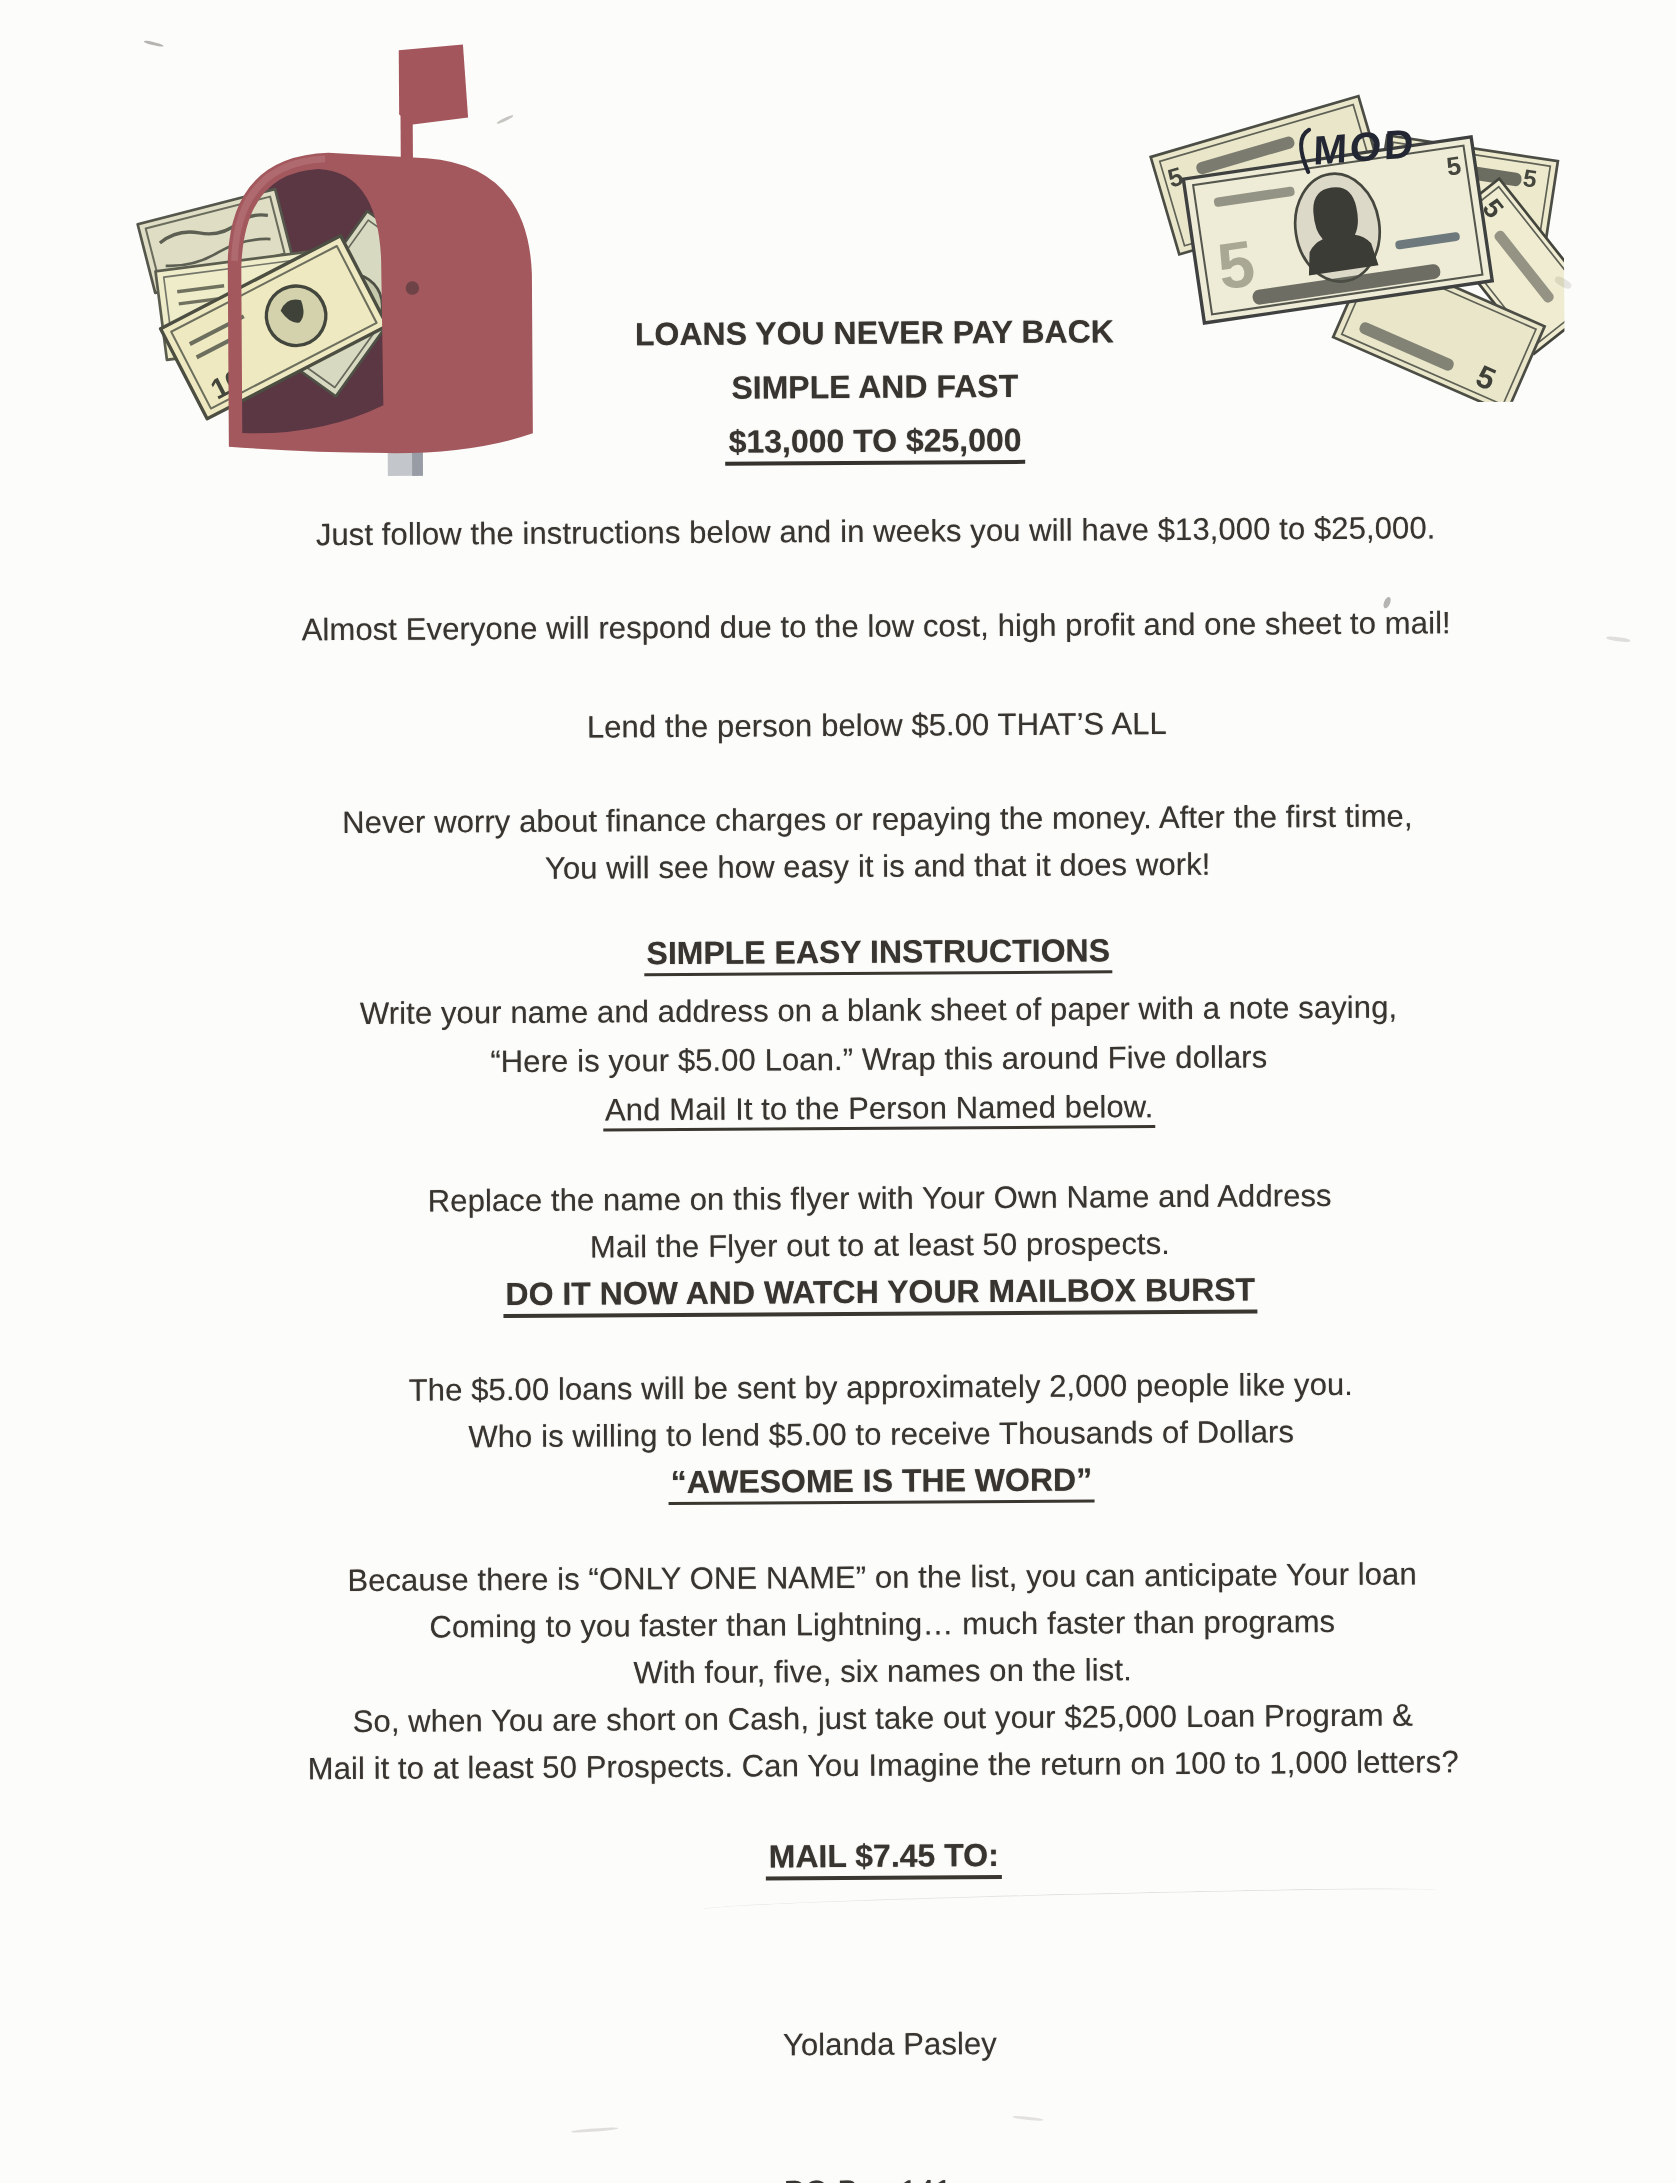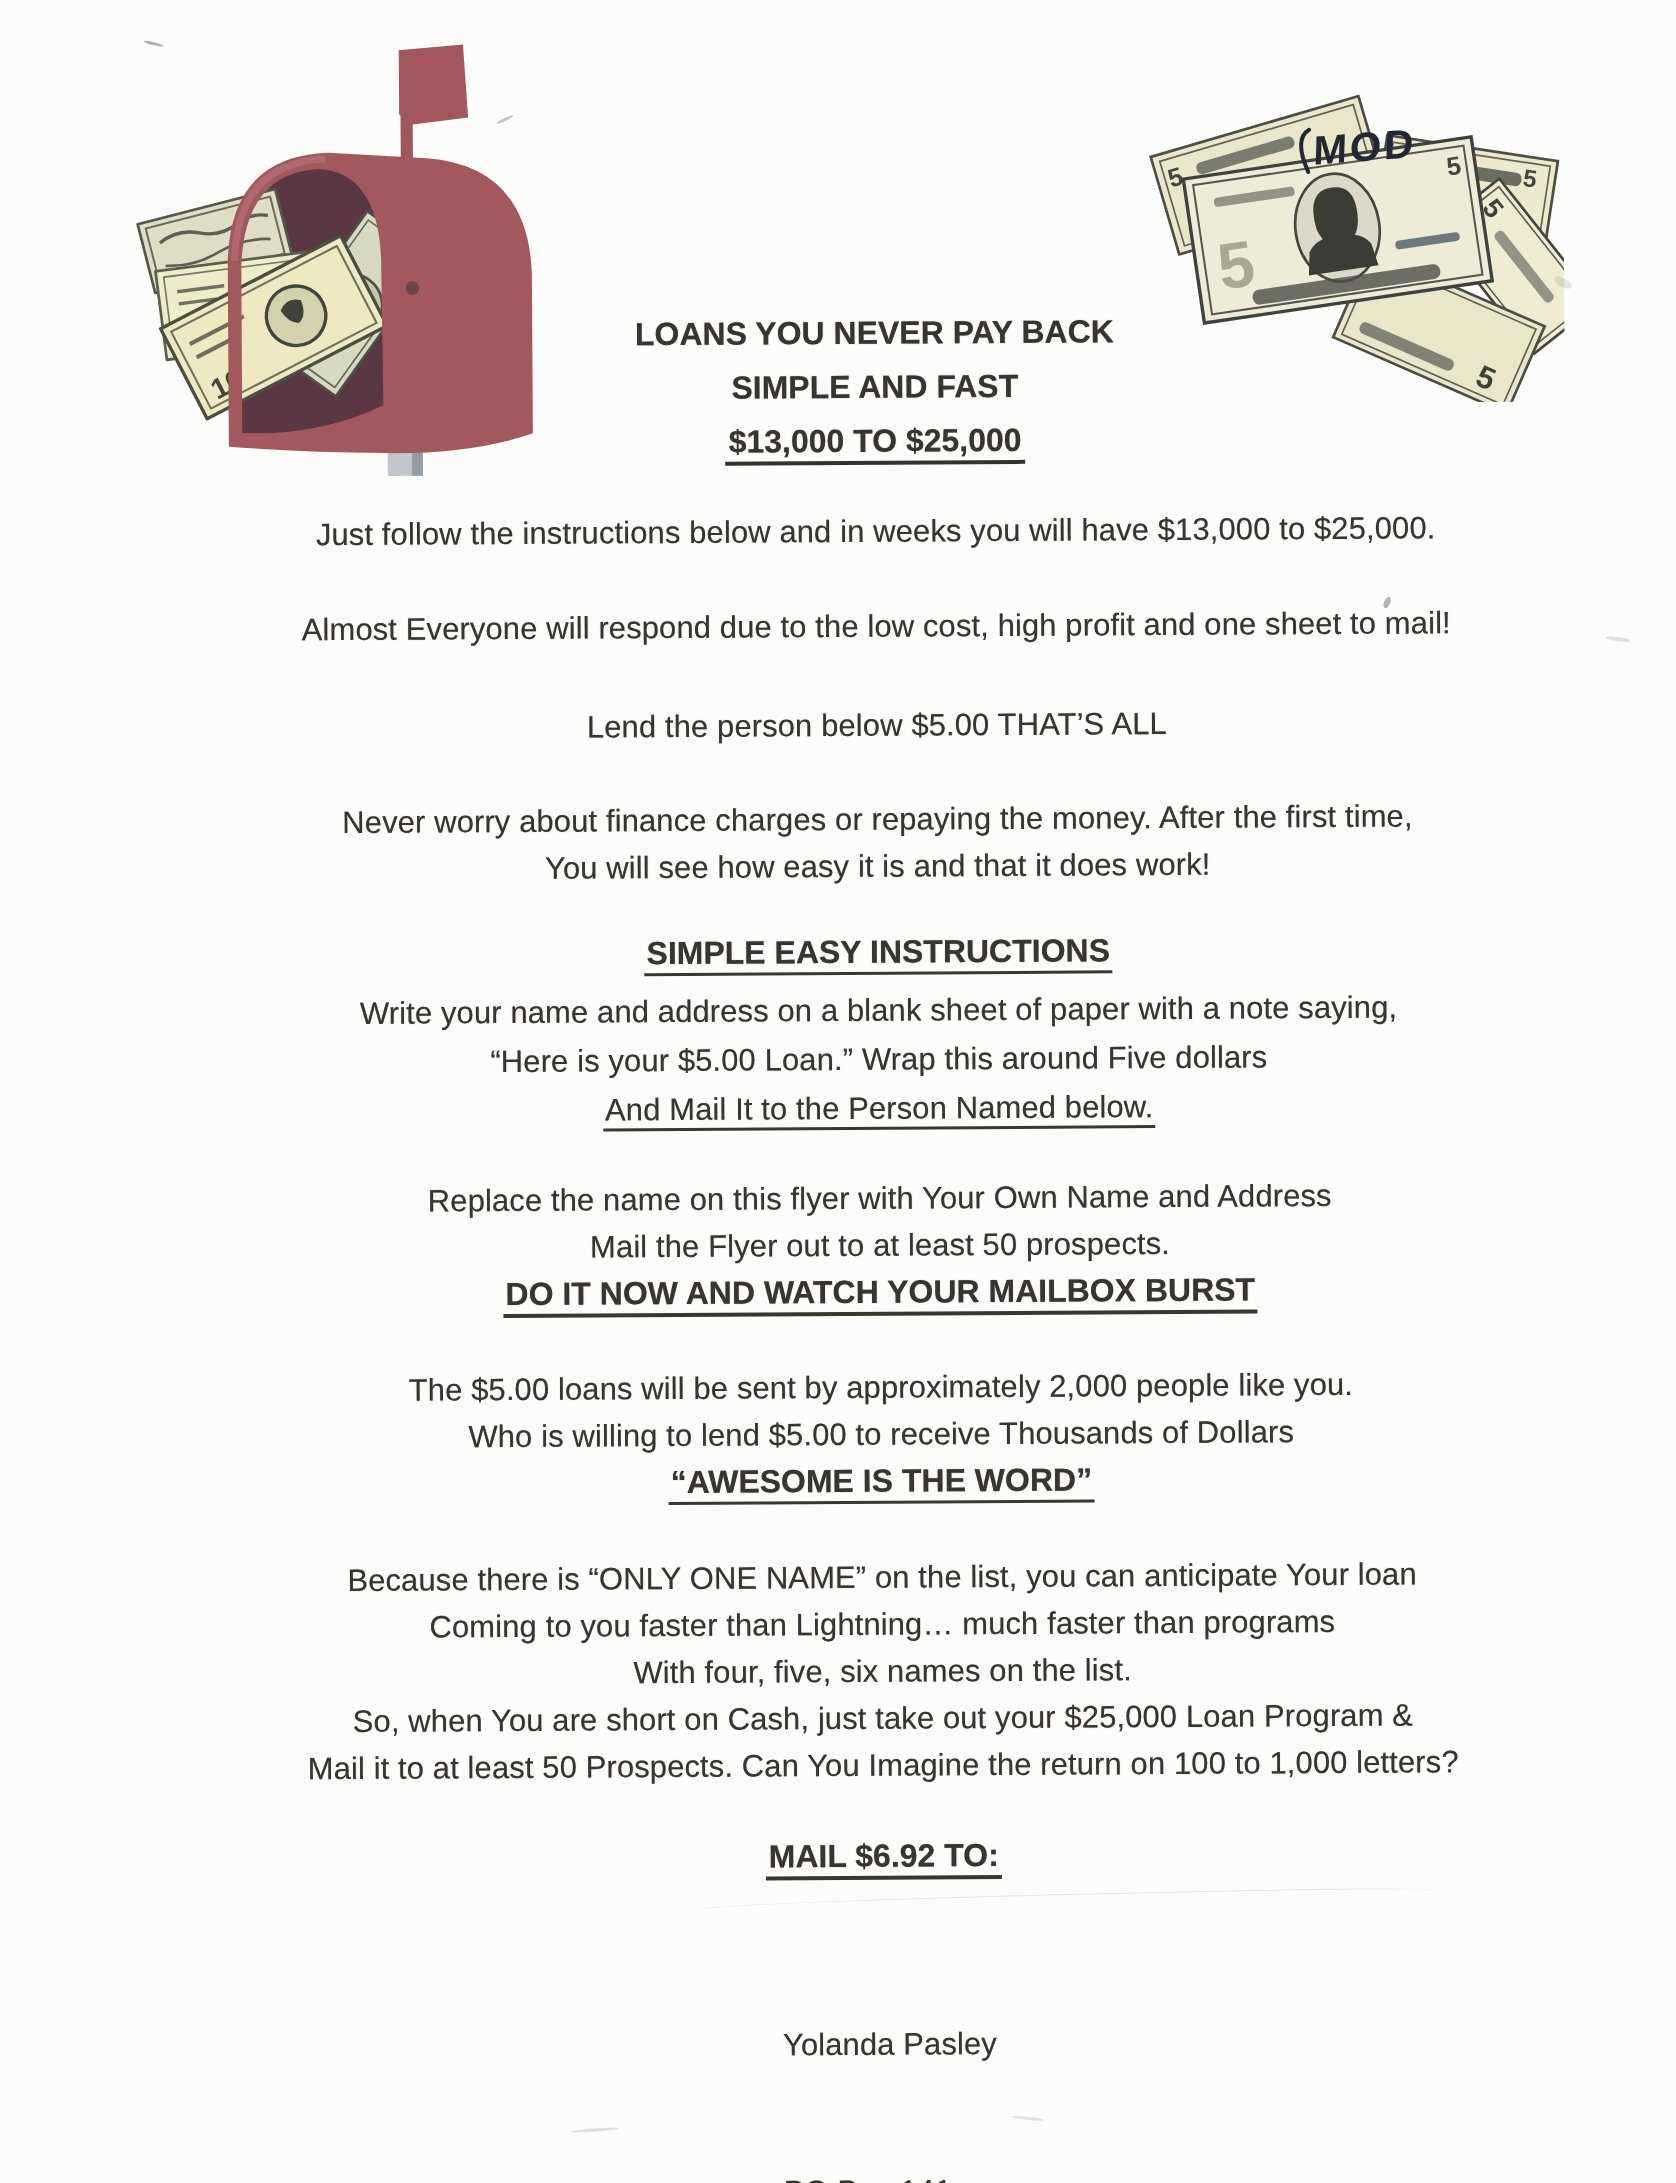--- a/index.html
+++ b/index.html
@@ -181,21 +181,21 @@
 
       <div class="sec body-txt" style="top:1554px;">
         <div>Because there is “ONLY ONE NAME” on the list, you can anticipate Your loan</div>
         <div>Coming to you faster than Lightning… much faster than programs</div>
         <div>With four, five, six names on the list.</div>
         <div>So, when You are short on Cash, just take out your $25,000 Loan Program &amp;</div>
         <div>Mail it to at least 50 Prospects. Can You Imagine the return on 100 to 1,000 letters?</div>
       </div>
 
       <div class="sec hd" style="top:1838px;">
-        <span class="u">MAIL $6.92 TO:</span>
+        <span class="u">MAIL $7.45 TO:</span>
       </div>
 
       <div class="address body-txt-tight">
         <div>Yolanda Pasley</div>
         <div>PO Box 141</div>
         
       </div>
 
     </div>
 

